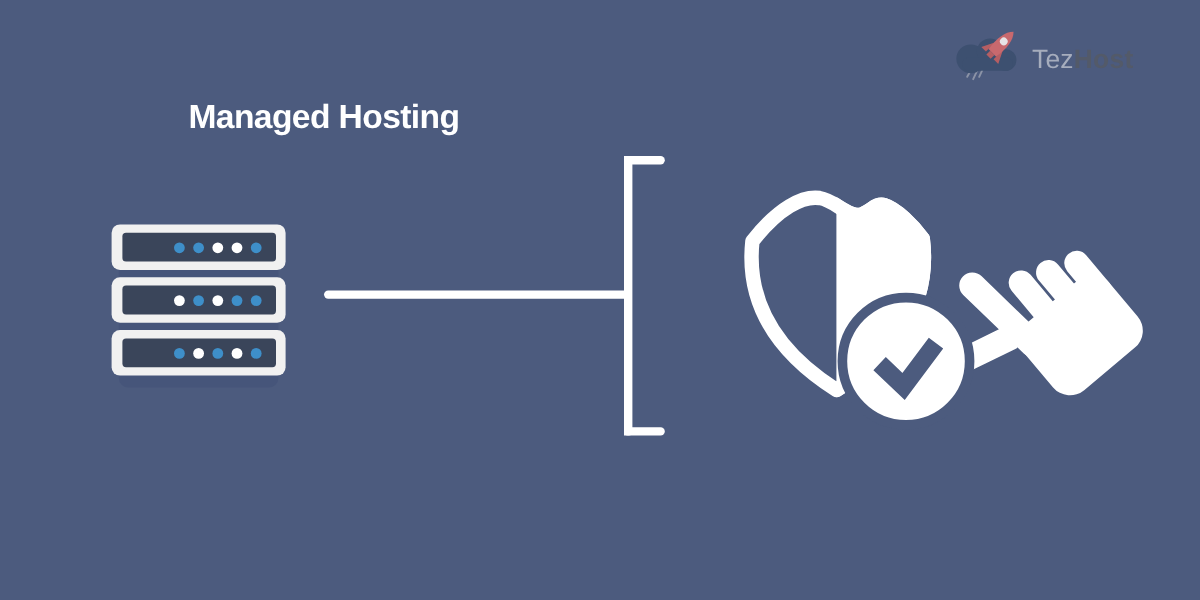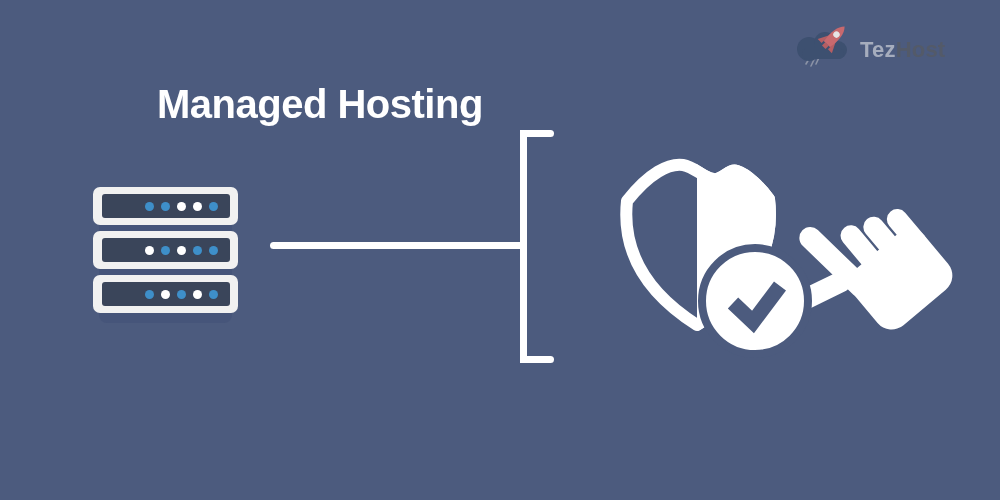--- a/index.html
+++ b/index.html
@@ -8,27 +8,27 @@
     background:var(--background);
     font-family:"Liberation Sans", sans-serif;
     -webkit-font-smoothing:antialiased;
   }
   .banner{position:absolute;inset:0;}
 
   
   .logo{position:absolute;left:794px;top:20px;display:flex;align-items:center;}
   .logo-icon{width:64px;height:50px;display:block;}
   .logo-text{margin-left:2px;font-size:22px;letter-spacing:.2px;margin-top:10px;}
-  .logo-text .light{color:var(--logo-text-light);font-weight:700;}
+  .logo-text .light{color:var(--logo-text-light);font-weight:400;}
   .logo-text .bold{color:var(--logo-text-dark);font-weight:700;}
 
   
   .title{
     position:absolute;left:157px;top:82px;margin:0;
-    font-size:40px;font-weight:700;letter-spacing:-.5px;
+    font-size:28px;font-weight:700;letter-spacing:-.5px;
     color:var(--title-text);
   }
 
   
   .server{position:absolute;left:93px;top:187px;width:145px;height:140px;}
   .server .backing{
     position:absolute;left:6px;top:8px;width:133px;height:128px;
     background:var(--backing);border-radius:8px;
   }
   .tray{

